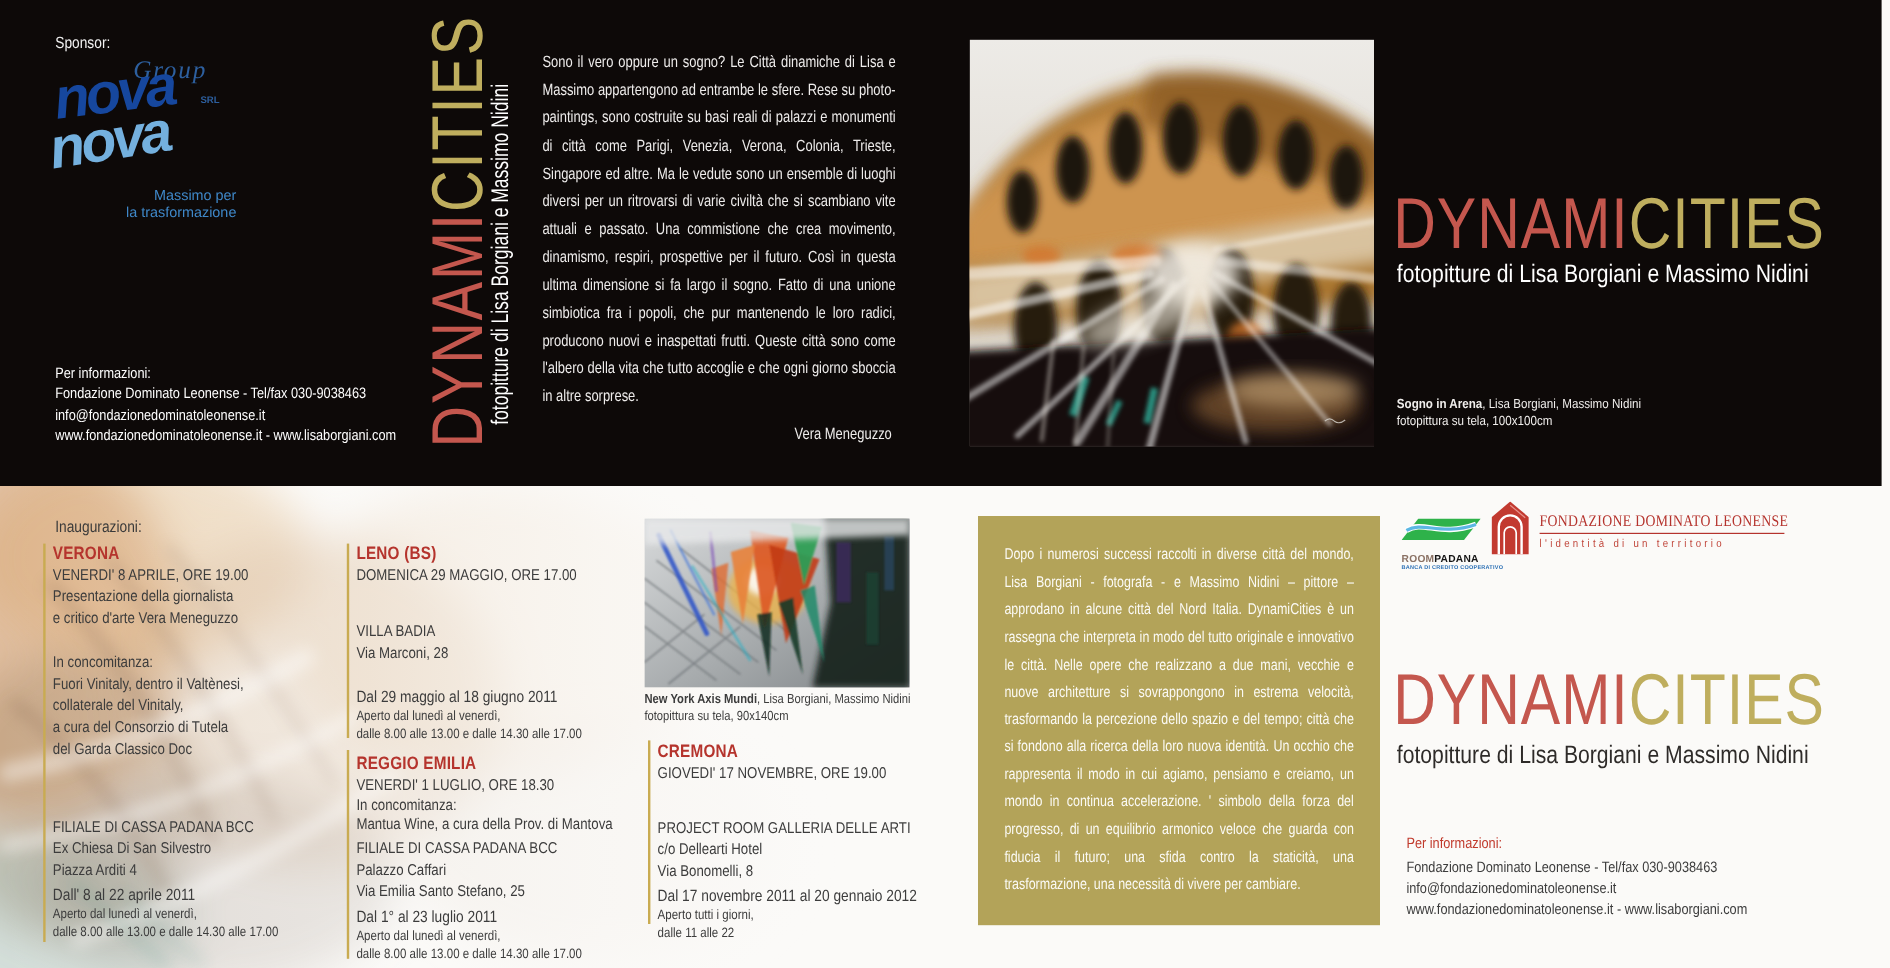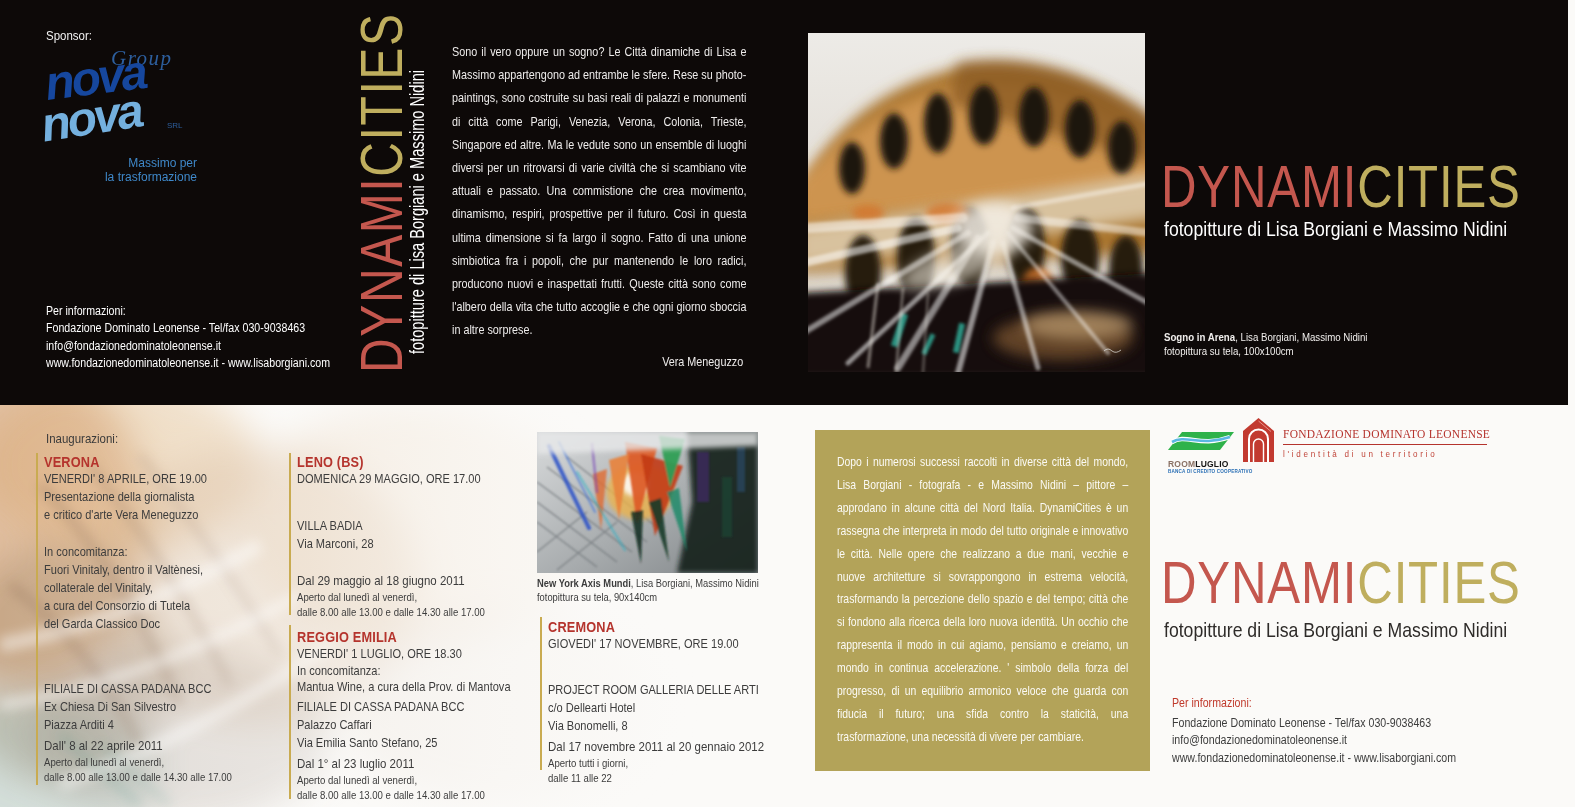--- a/index.html
+++ b/index.html
@@ -6,21 +6,21 @@
   body { font-family:"Liberation Sans","DejaVu Sans",sans-serif; background:#444; }
   .stage { position:relative; width:1575px; height:807px; overflow:hidden; background:#fbfaf8; }
 
   
   .panel-top { position:absolute; left:0; top:0; width:1568px; height:405px; background:#0d0908; }
 
   .sponsor { position:absolute; left:46px; top:28px; color:#f2f2f2; font-size:13.5px; transform:scaleX(.85); transform-origin:0 0; }
 
   .nova { position:absolute; left:45px; top:46px; width:160px; height:150px; }
   .nv-group { position:absolute; left:66px; top:0; font-family:"Liberation Serif",serif; font-style:italic; font-size:21px; color:#2d5f9e; letter-spacing:1.5px; }
-  .nv-srl { position:absolute; left:122px; top:33px; font-size:8px; color:#2d5f9e; font-weight:normal;margin-top:42px; }
+  .nv-srl { position:absolute; left:122px; top:33px; font-size:8px; color:#2d5f9e; font-weight:bold; }
   .nv-dark { position:absolute; left:0px; top:8px; font-size:48px; font-weight:bold; font-style:italic; color:#16479e; transform:rotate(-7deg); letter-spacing:-3px; line-height:1; }
   .nv-light { position:absolute; left:-4px; top:48px; font-size:48px; font-weight:bold; font-style:italic; color:#74b0de; transform:rotate(-9deg); letter-spacing:-3px; line-height:1; }
   .nv-tag { position:absolute; left:18px; top:110px; width:134px; text-align:right; color:#3f88c9; font-size:12px; line-height:14px; }
 
   .info-top { position:absolute; left:46px; top:303px; width:345px; color:#fff; font-size:12.5px; line-height:17.3px; transform:scaleX(.85); transform-origin:0 0; }
 
   .vbig { position:absolute; left:352px; top:373px; font-size:60px; line-height:1; letter-spacing:2px; white-space:nowrap; transform-origin:0 0; transform:rotate(-90deg) scaleX(.8); font-weight:300; }
   .vsub { position:absolute; left:407px; top:354px; font-size:20px; line-height:1; color:#fff; white-space:nowrap; transform-origin:0 0; transform:rotate(-90deg) scaleX(.73); }
 
   .t-red { color:#c4574e; }
@@ -392,21 +392,21 @@
     <div class="olive">
       <div class="olive-text">Dopo i numerosi successi raccolti in diverse città del mondo, Lisa Borgiani - fotografa - e Massimo Nidini – pittore – approdano in alcune città del Nord Italia. DynamiCities è un rassegna che interpreta in modo del tutto originale e innovativo le città. Nelle opere che realizzano a due mani, vecchie e nuove architetture si sovrappongono in estrema velocità, trasformando la percezione dello spazio e del tempo; città che si fondono alla ricerca della loro nuova identità. Un occhio che rappresenta il modo in cui agiamo, pensiamo e creiamo, un mondo in continua accelerazione. ' simbolo della forza del progresso, di un equilibrio armonico veloce che guarda con fiducia il futuro; una sfida contro la staticità, una trasformazione, una necessità di vivere per cambiare.</div>
     </div>
 
     <div class="cassa">
       <svg width="66" height="22" viewBox="0 0 66 22">
         <polygon points="14,0 66,0 52,18 0,18" fill="#2eb24a"></polygon>
         <path d="M4,10 C18,1 32,16 62,5" stroke="#ffffff" stroke-width="4.5" fill="none"></path>
         <path d="M4,10 C18,2 32,15 62,5" stroke="#5bb7e3" stroke-width="2.6" fill="none"></path>
       </svg>
-      <div class="cassa-t1"><span class="c1">ROOM</span><span class="c2">LUGLIO</span></div>
+      <div class="cassa-t1"><span class="c1">ROOM</span><span class="c2">PADANA</span></div>
       <div class="cassa-t2">BANCA DI CREDITO COOPERATIVO</div>
     </div>
 
     <div class="fond">
       <svg width="31" height="44" viewBox="0 0 31 44">
         <path d="M15.5,0 L31,13 L31,44 L0,44 L0,13 Z" fill="#c23a30"></path>
         <path d="M6,44 L6,21 A9.5,9.5 0 0 1 25,21 L25,44" stroke="#ffffff" stroke-width="2" fill="none"></path>
         <path d="M10.5,44 L10.5,26 A5,5 0 0 1 20.5,26 L20.5,44" stroke="#ffffff" stroke-width="1.4" fill="none"></path>
         <path d="M15.5,3 L28,13.5" stroke="#e8938c" stroke-width="1" fill="none"></path>
       </svg>

